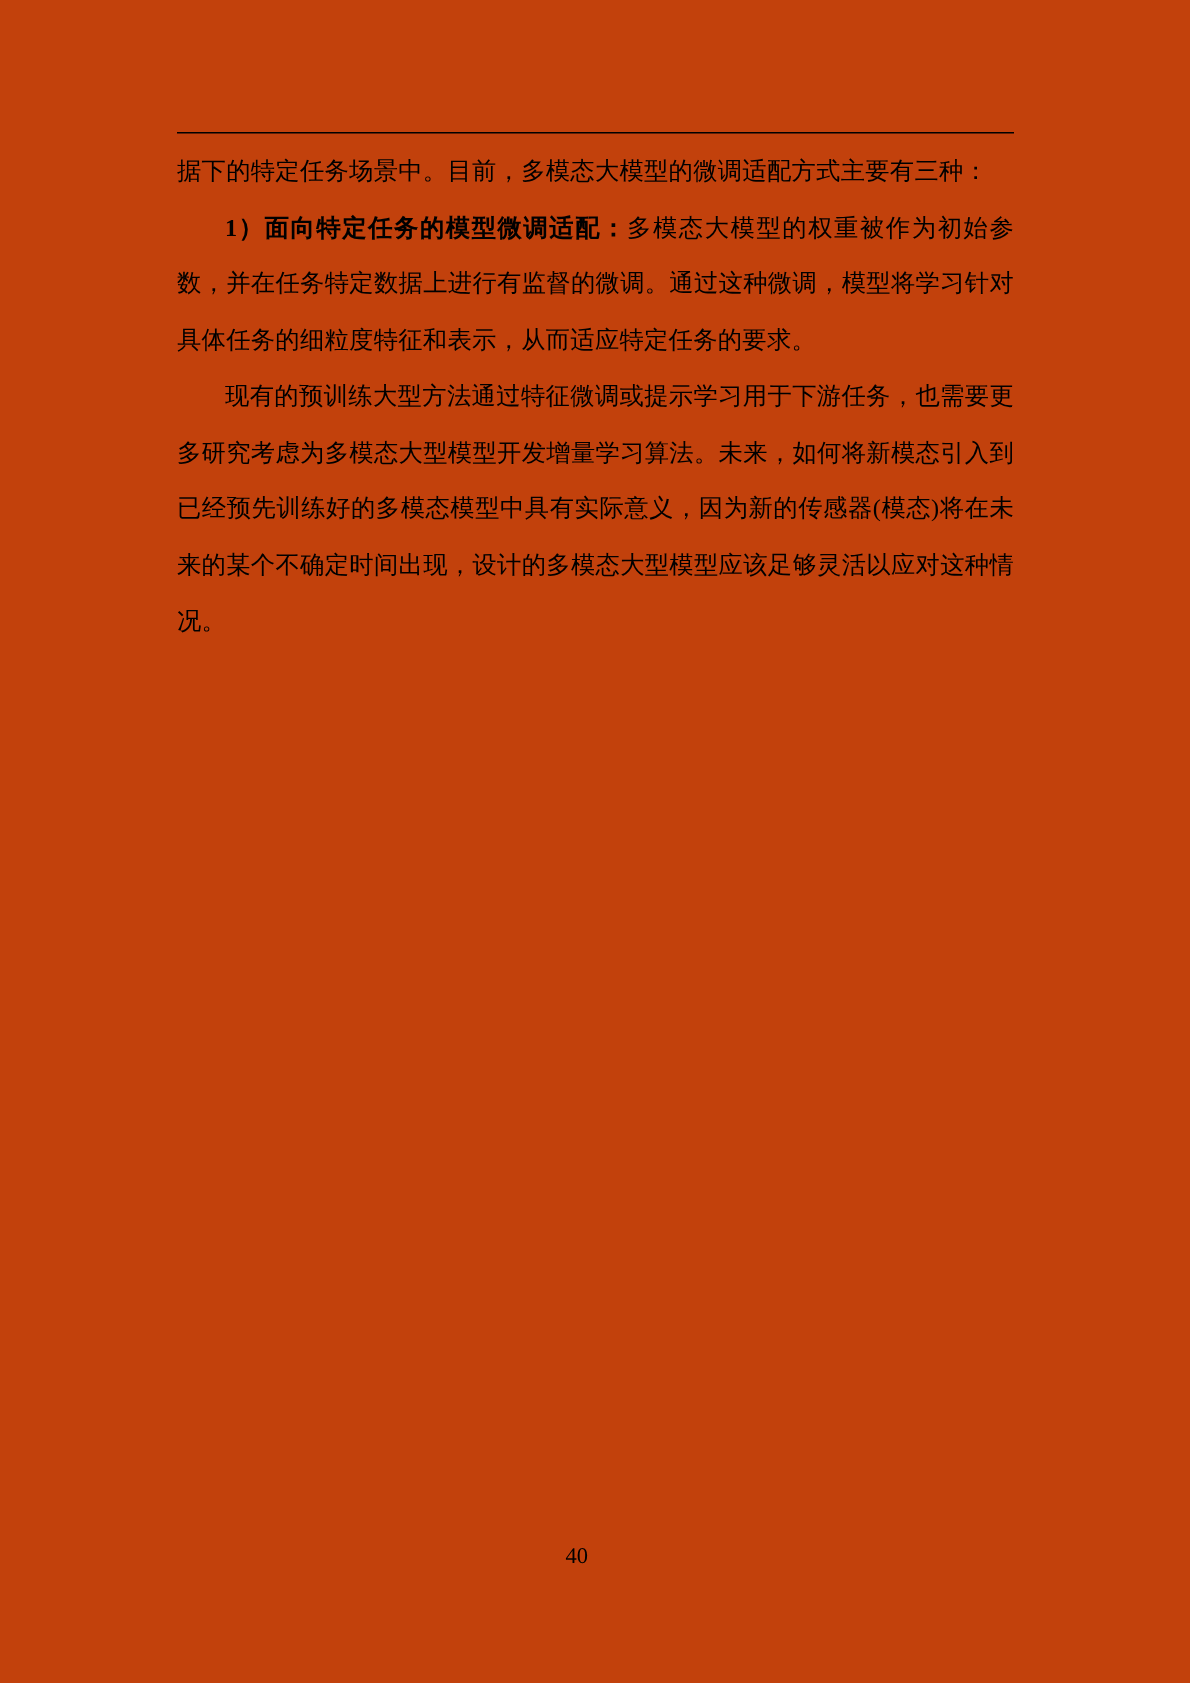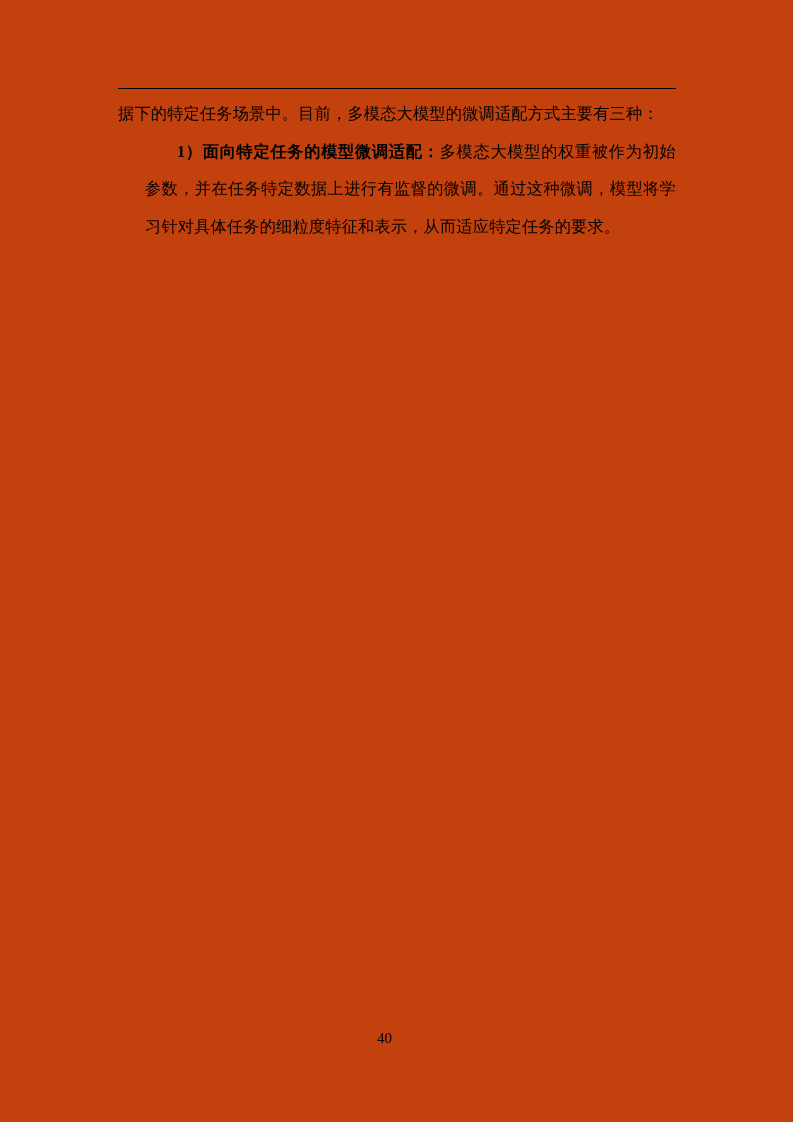--- a/index.html
+++ b/index.html
@@ -41,21 +41,20 @@
   p {
     margin: 0;
     font-size: 16.2px;
     line-height: 37.5px;
     text-align: justify;
     text-justify: inter-ideograph;
     letter-spacing: 0.2px;
   }
   p.indent {
     text-indent: 32px;
-    margin-left: 27px;
   }
   .bold {
     font-weight: bold;
   }
   .page-number {
     position: absolute;
     left: 0;
     top: 1030px;
     width: 769px;
     text-align: center;
@@ -75,18 +74,21 @@
     <p>
       <span>据下的特定任务场景中。目前，多模态大模型的微调适配方式主要有三种：</span>
     </p>
 
     <p class="indent">
       <span class="bold">1）面向特定任务的模型微调适配：</span><span>多模态大模型的权重被作为初始参数，并在任务特定数据上进行有监督的微调。通过这种微调，模型将学习针对具体任务的细粒度特征和表示，从而适应特定任务的要求。</span>
     </p>
 
 
 
+    <p class="indent">
+      <span>现有的预训练大型方法通过特征微调或提示学习用于下游任务，也需要更多研究考虑为多模态大型模型开发增量学习算法。未来，如何将新模态引入到已经预先训练好的多模态模型中具有实际意义，因为新的传感器(模态)将在未来的某个不确定时间出现，设计的多模态大型模型应该足够灵活以应对这种情况。</span>
+    </p>
 
   </div>
 
   <div class="page-number">40</div>
 
 </div>
 
 </body></html>

